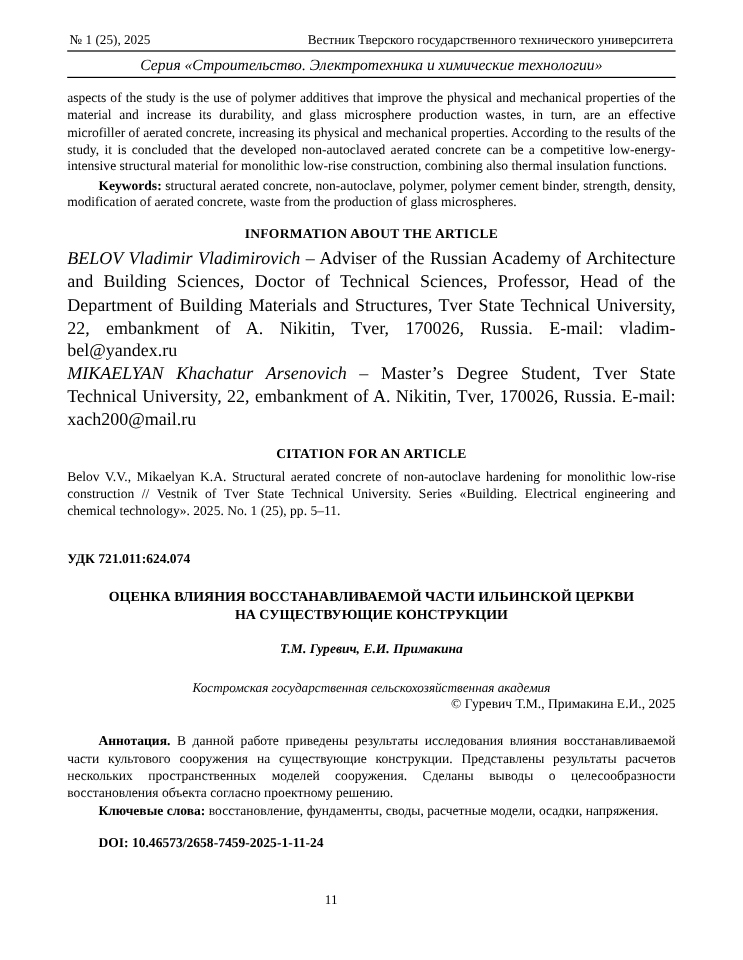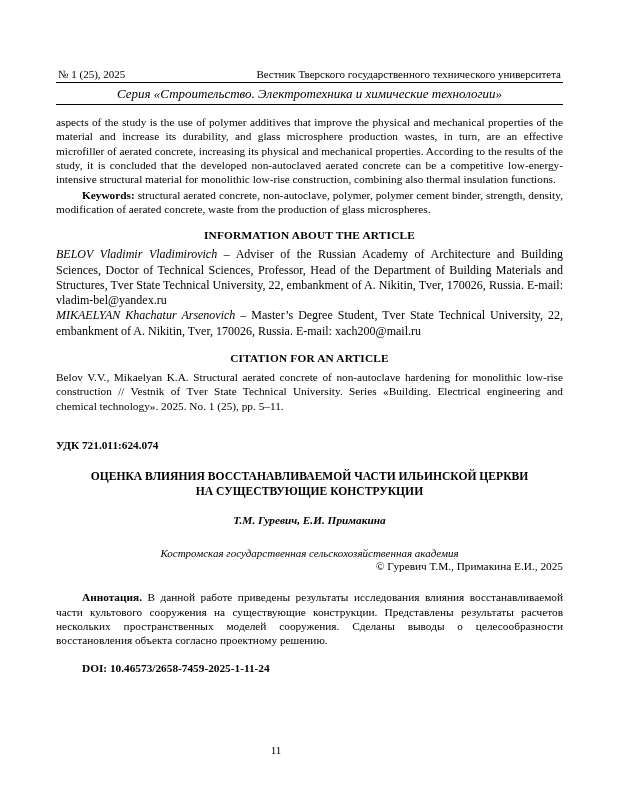--- a/index.html
+++ b/index.html
@@ -17,21 +17,20 @@
   .page {
     position: relative;
     width: 619px;
     height: 800px;
     box-sizing: border-box;
     padding: 28px 56px 0 56px;
   }
   .running-head {
     text-align: center;
     font-size: 10.5px;
-    margin-top: 40px;
   }
   .rh-line1 {
     display: flex;
     justify-content: space-between;
     align-items: baseline;
     font-size: 11px;
     padding: 0 2px;
   }
   .rh-issue {
     font-weight: normal;
@@ -69,21 +68,21 @@
   .ital { font-style: italic; }
   .sec-head {
     text-align: center;
     font-weight: bold;
     font-size: 11.3px;
     margin: 13px 0 6px 0;
     letter-spacing: 0.2px;
   }
   .authors-block p {
     margin: 0;
-    font-size: 12px;
+    font-size: 15px;
     line-height: 1.27;
     text-align: justify;
   }
   .citation p {
     margin: 0;
     font-size: 11.3px;
     line-height: 1.27;
     text-align: justify;
   }
   .udk {
@@ -189,18 +188,21 @@
 
   <div class="art-authors">Т.М. Гуревич, Е.И. Примакина</div>
   <div class="art-affil">Костромская государственная сельскохозяйственная академия</div>
 
   <div class="copyright">© Гуревич Т.М., Примакина Е.И., 2025</div>
 
   <p class="abstract">
     <span class="bold">Аннотация.</span><span> В данной работе приведены результаты исследования влияния восстанавливаемой части культового сооружения на существующие конструкции. Представлены результаты расчетов нескольких пространственных моделей сооружения. Сделаны выводы о целесообразности восстановления объекта согласно проектному решению.</span>
   </p>
 
+  <p class="keywords">
+    <span class="bold">Ключевые слова:</span><span> восстановление, фундаменты, своды, расчетные модели, осадки, напряжения.</span>
+  </p>
 
   <div class="doi">DOI: 10.46573/2658-7459-2025-1-11-24</div>
 
   <div class="page-number">11</div>
 
 </div>
 
 </body></html>

